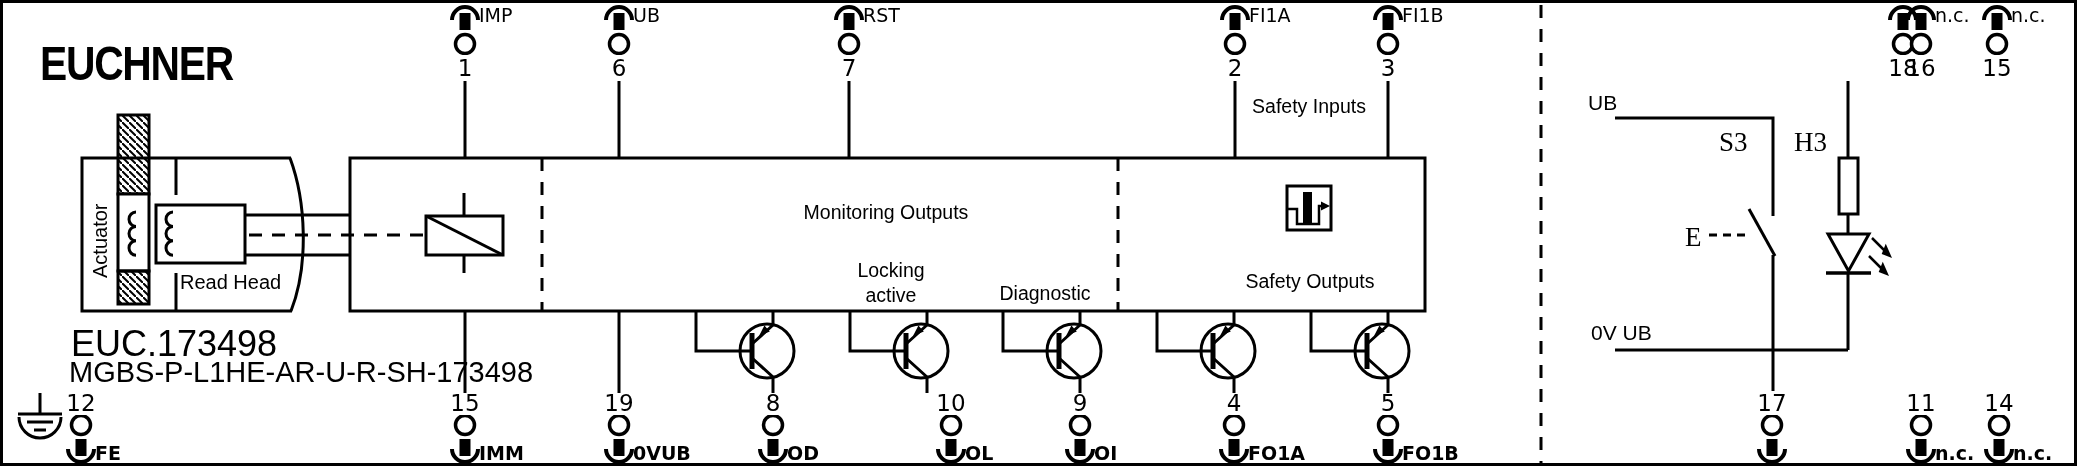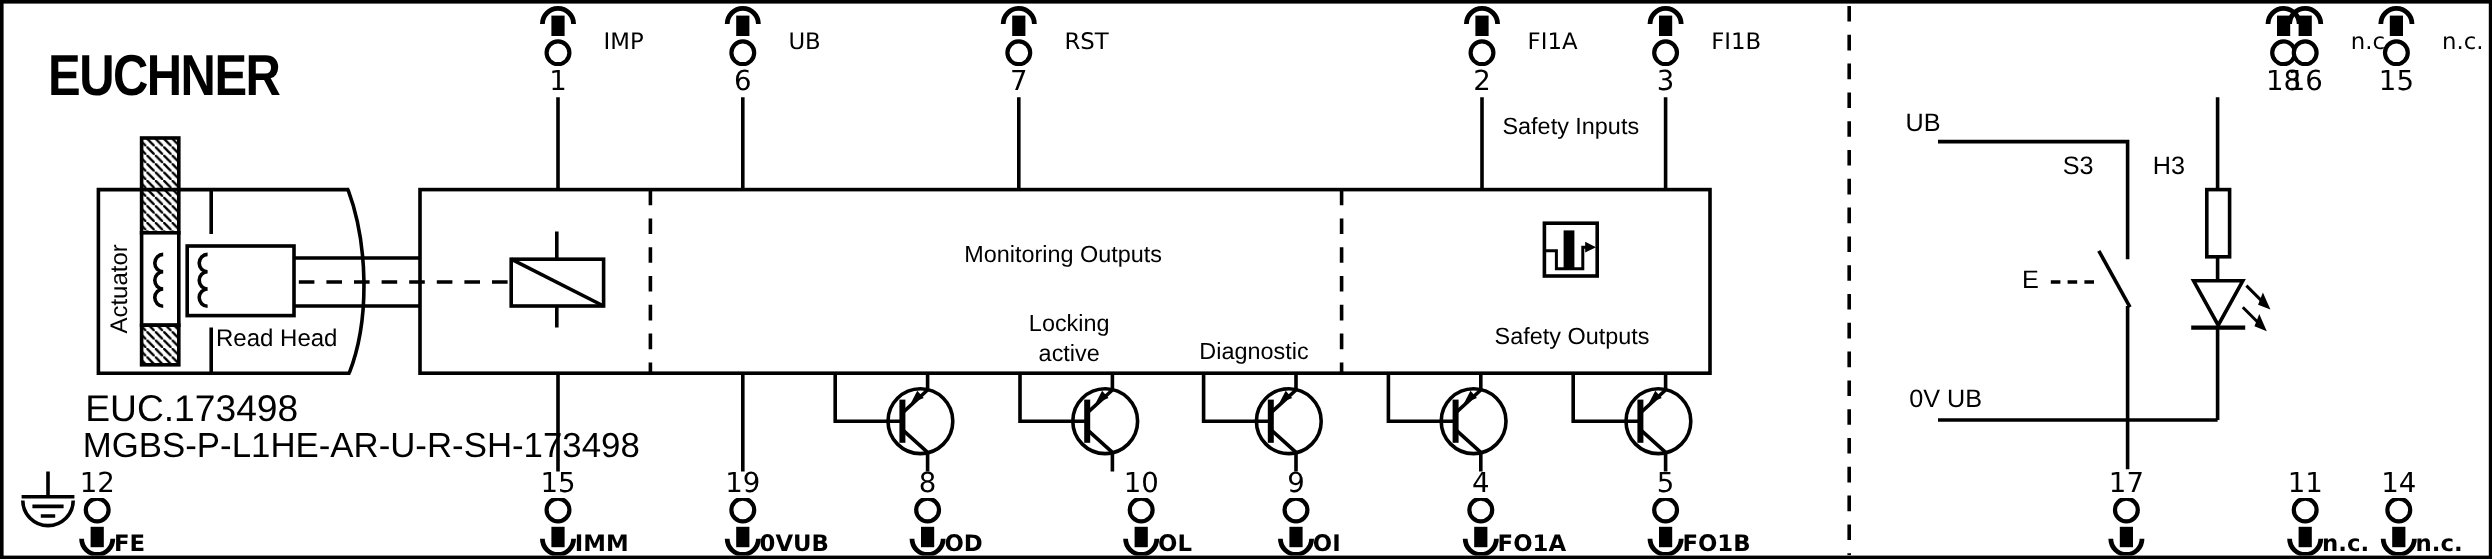--- a/index.html
+++ b/index.html
@@ -5,41 +5,41 @@
   html,body{margin:0;padding:0;background:#fff;}
   .canvas{
     position:relative;width:2077px;height:466px;background:#fff;
     border:3px solid #000;box-sizing:border-box;overflow:hidden;
     font-family:"Liberation Sans",sans-serif;color:#000;
   }
   .art{position:absolute;left:0;top:0;width:2071px;height:460px;}
   .lbl{position:absolute;white-space:nowrap;}
   .logo{font-size:48px;font-weight:bold;letter-spacing:-1.5px;
         transform:scaleX(.85);transform-origin:0 0;}
-  .order{font-size:31px;}
+  .order{font-size:36px;}
   .typec{font-size:29px;}
   .dlab{font-size:19.5px;}
   .dlab.c{text-align:center;}
   .two{line-height:25px;}
   .rot{transform:rotate(-90deg);transform-origin:0 0;font-size:20px;}
-  .big{font-size:21px;}
+  .big{font-size:27px;font-family:Liberation Serif, serif;}
   .med{font-size:21px;}
   .pin{position:absolute;width:44px;}
   .pin.top{top:2px;height:78px;}
   .pin.bottom{top:388px;height:74px;}
   .pin svg{position:absolute;left:0;}
   .pin.top svg{top:0;}
   .pin.bottom svg{top:24px;}
   .pnum{position:absolute;left:0;width:100%;text-align:center;
         font-family:"DejaVu Sans",sans-serif;font-size:23px;line-height:24px;}
   .pin.top .pnum{top:51px;}
   .pin.bottom .pnum{top:0px;}
   .plbl{position:absolute;left:36px;white-space:nowrap;
         font-family:"DejaVu Sans",sans-serif;font-size:19px;line-height:20px;}
-  .pin.top .plbl{top:20px;margin-left:24px;}
+  .pin.top .plbl{top:0;}
   .pin.bottom .plbl{top:52px;font-weight:bold;}
 </style>
 </head>
 <body>
 
 <div class="canvas">
 
   <svg class="art" viewBox="0 0 2071 460">
     <defs>
       <pattern id="hatch" patternUnits="userSpaceOnUse" width="7" height="7">

